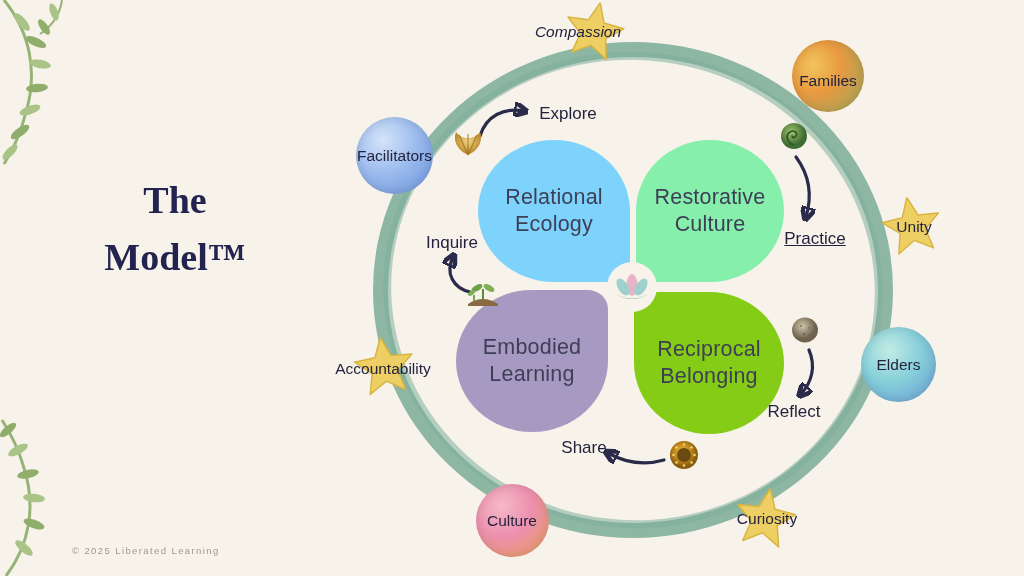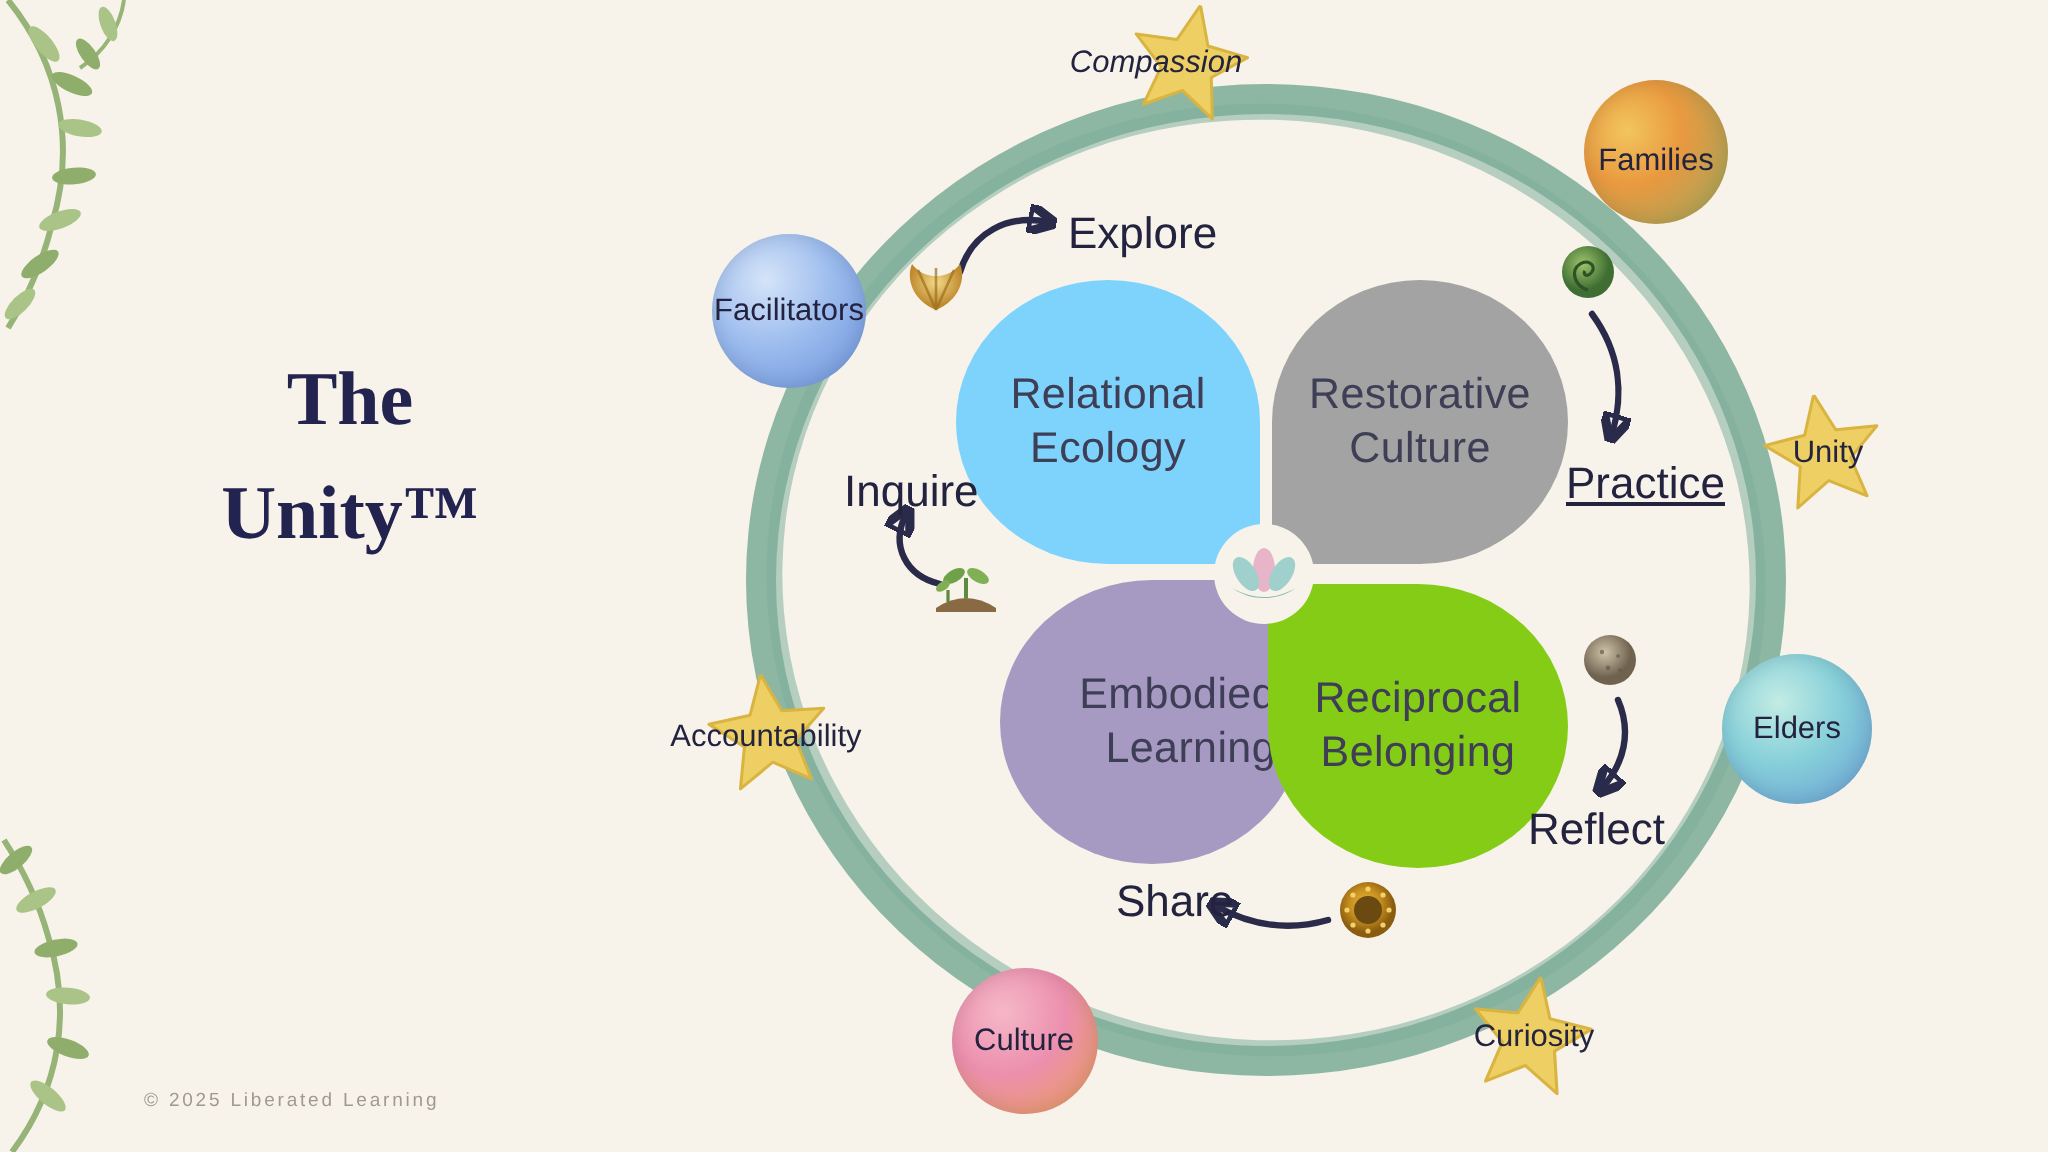--- a/index.html
+++ b/index.html
@@ -33,22 +33,22 @@
     box-sizing:border-box; transform:rotate(7deg);
   }
 
   
   .petal {
     position:absolute; z-index:2; display:flex; align-items:center; justify-content:center;
     text-align:center; font-size:21.5px; line-height:1.25; color:#3e3e56; letter-spacing:0.2px;
     padding:0 14px; box-sizing:border-box;
   }
   .petal-re { left:478px; top:140px; width:152px; height:142px; background:#7dd3fc; border-radius:52% 52% 14% 52%; }
-  .petal-rc { left:636px; top:140px; width:148px; height:142px; background:#a3a3a3; border-radius:52% 52% 52% 14%; }
-  .petal-el { left:500px; top:290px; width:152px; height:142px; background:#a79ac2; border-radius:52% 14% 52% 52%;text-align:right; }
+  .petal-rc { left:636px; top:140px; width:148px; height:142px; background:#86efac; border-radius:52% 52% 52% 14%; }
+  .petal-el { left:456px; top:290px; width:152px; height:142px; background:#a79ac2; border-radius:52% 14% 52% 52%; }
   .petal-rb { left:634px; top:292px; width:150px; height:142px; background:#84cc16; border-radius:14% 52% 52% 52%; }
 
   .lotus-bg { position:absolute; left:607px; top:262px; width:50px; height:50px;
     background:#f7f3ea; border-radius:50%; z-index:2; }
   .lotus { position:absolute; left:611px; top:271px; z-index:3; }
 
   
   .arrows { position:absolute; left:0; top:0; z-index:3; pointer-events:none; }
   .arrows path { stroke:#2a2a4a; stroke-width:3.2; fill:none; stroke-linecap:round; }
 
@@ -56,21 +56,21 @@
   .mini-icon { position:absolute; z-index:3; }
   .icon-shell   { left:451px; top:126px; }
   .icon-sprout  { left:465px; top:277px; }
   .icon-fern    { left:779px; top:121px; }
   .icon-stone   { left:789px; top:314px; }
   .icon-seedpod { left:667px; top:438px; }
 
   
   .action-label {
     position:absolute; z-index:5; text-align:center;
-    font-size:22px; color:#23233f;
+    font-size:17px; color:#23233f;
   }
   .lbl-explore  { left:534px; top:104px; width:68px; }
   .lbl-inquire  { left:422px; top:233px; width:60px; }
   .lbl-practice { left:783px; top:229px; width:64px;text-decoration:underline; }
   .lbl-reflect  { left:764px; top:402px; width:60px; }
   .lbl-share    { left:558px; top:438px; width:52px; }
 
   
   .star { position:absolute; z-index:4; }
   .wc-circle { position:absolute; z-index:4; border-radius:50%;
@@ -152,21 +152,21 @@
     <ellipse cx="24" cy="172" rx="11" ry="4.2" fill="#a9c486" transform="rotate(40 24 172)"></ellipse>
     <ellipse cx="34" cy="148" rx="11" ry="4.2" fill="#8fae6b" transform="rotate(20 34 148)"></ellipse>
     <ellipse cx="34" cy="122" rx="11" ry="4.2" fill="#a9c486" transform="rotate(5 34 122)"></ellipse>
     <ellipse cx="28" cy="98" rx="11" ry="4.2" fill="#8fae6b" transform="rotate(-12 28 98)"></ellipse>
     <ellipse cx="18" cy="74" rx="11" ry="4.2" fill="#a9c486" transform="rotate(-28 18 74)"></ellipse>
     <ellipse cx="8" cy="54" rx="10" ry="4" fill="#8fae6b" transform="rotate(-40 8 54)"></ellipse>
   </svg>
 
   <div class="title">
     <div>The</div>
-    <div>Unity™</div>
+    <div>Model™</div>
   </div>
 
   <div class="ring"></div>
   <div class="ring2"></div>
 
   <div class="petal petal-re">Relational Ecology</div>
   <div class="petal petal-rc">Restorative Culture</div>
   <div class="petal petal-el">Embodied Learning</div>
   <div class="petal petal-rb">Reciprocal Belonging</div>
 

